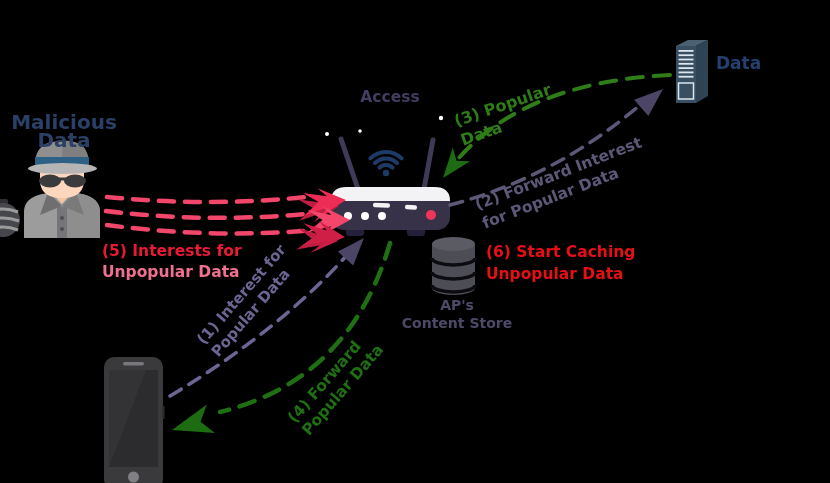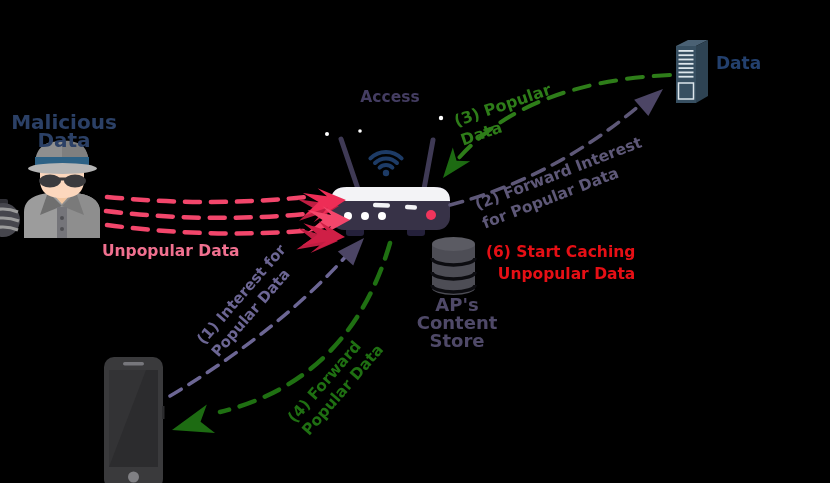--- a/index.html
+++ b/index.html
@@ -16,23 +16,23 @@
   .c-g2{color:var(--green-flow-dark,#1f7012);}
   .c-p1{color:var(--purple-flow,#6c6694);}
   .c-p2{color:var(--purple-flow-dark,#5e5878);}
   .c-red1{color:var(--red-text,#e81a35);}
   .c-red2{color:var(--red-text-pink,#f0708f);}
   .c-alert{color:var(--red-alert,#e60f15);}
   .rot{transform-origin:center center;white-space:nowrap;text-align:left;}
   #lbl-malicious{left:4px;top:101px;width:120px;text-align:center;font-size:20px;line-height:18px;margin-top:12px;}
   #lbl-ap{left:328px;top:89px;width:124px;text-align:center;font-size:15.5px;line-height:17px;}
   #lbl-producer{left:716px;top:52px;width:112px;font-size:17px;line-height:22px;}
-  #lbl-store{left:394px;top:296px;width:126px;text-align:center;font-size:18px;line-height:18px;}
+  #lbl-store{left:394px;top:296px;width:126px;text-align:center;font-size:14px;line-height:18px;}
   #lbl-f5{left:102px;top:241px;font-size:15.5px;line-height:21px;}
-  #lbl-f6{left:486px;top:241px;font-size:15.5px;line-height:22px;text-align:right;}
+  #lbl-f6{left:486px;top:241px;font-size:15.5px;line-height:22px;}
   #lbl-f1{left:249px;top:301px;font-size:15px;line-height:19px;transform:translate(-50%,-50%) rotate(-49deg);}
   #lbl-f2{left:562px;top:183px;font-size:15.5px;line-height:20px;transform:translate(-50%,-50%) rotate(-21deg);}
   #lbl-f3{left:506px;top:115px;font-size:16px;line-height:20px;transform:translate(-50%,-50%) rotate(-19deg);}
   #lbl-f4{left:336px;top:384px;font-size:15.5px;line-height:19px;transform:translate(-50%,-50%) rotate(-49deg);}
   .dash-red{stroke:var(--red-flow,#f2466b);stroke-width:4.5;fill:none;stroke-dasharray:15 11;stroke-linecap:round;}
   .dash-p1{stroke:var(--purple-flow,#6c6694);stroke-width:3.5;fill:none;stroke-dasharray:13 9;stroke-linecap:round;}
   .dash-p2{stroke:var(--purple-flow-dark,#5e5878);stroke-width:3.5;fill:none;stroke-dasharray:13 9;stroke-linecap:round;}
   .dash-g1{stroke:var(--green-flow,#2e7d19);stroke-width:4;fill:none;stroke-dasharray:16 11;stroke-linecap:round;}
   .dash-g2{stroke:var(--green-flow-dark,#1f7012);stroke-width:4.5;fill:none;stroke-dasharray:16 11;stroke-linecap:round;}
 </style>
@@ -198,20 +198,21 @@
     <span>(3) Popular</span>
     <span>Data</span>
   </div>
 
   <div class="label rot c-g2" id="lbl-f4">
     <span>(4) Forward</span>
     <span>Popular Data</span>
   </div>
 
   <div class="label" id="lbl-f5">
+    <span class="c-red1">(5) Interests for</span>
     <span class="c-red2">Unpopular Data</span>
   </div>
 
   <div class="label c-alert" id="lbl-f6">
     <span>(6) Start Caching</span>
     <span>Unpopular Data</span>
   </div>
 
 </div>
 

